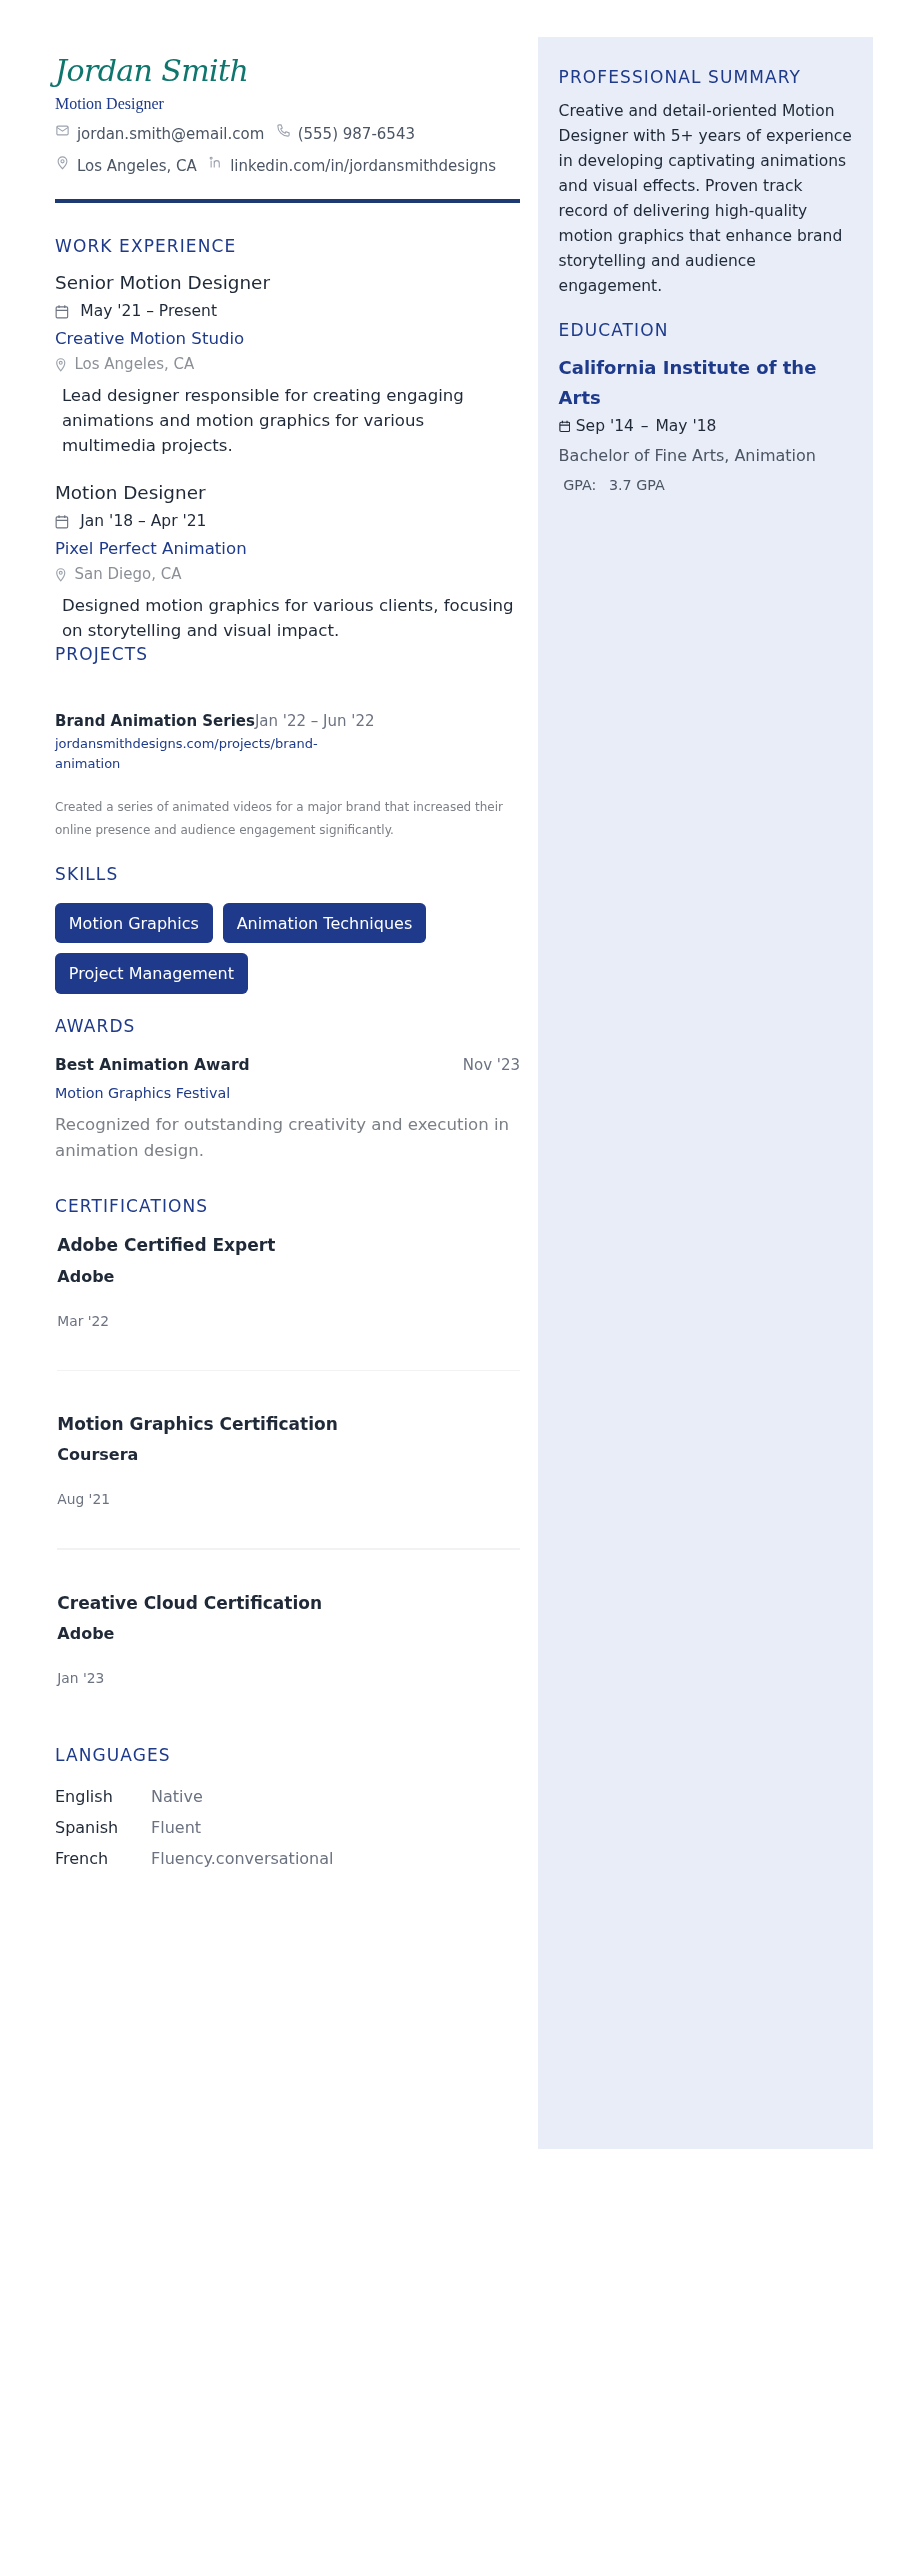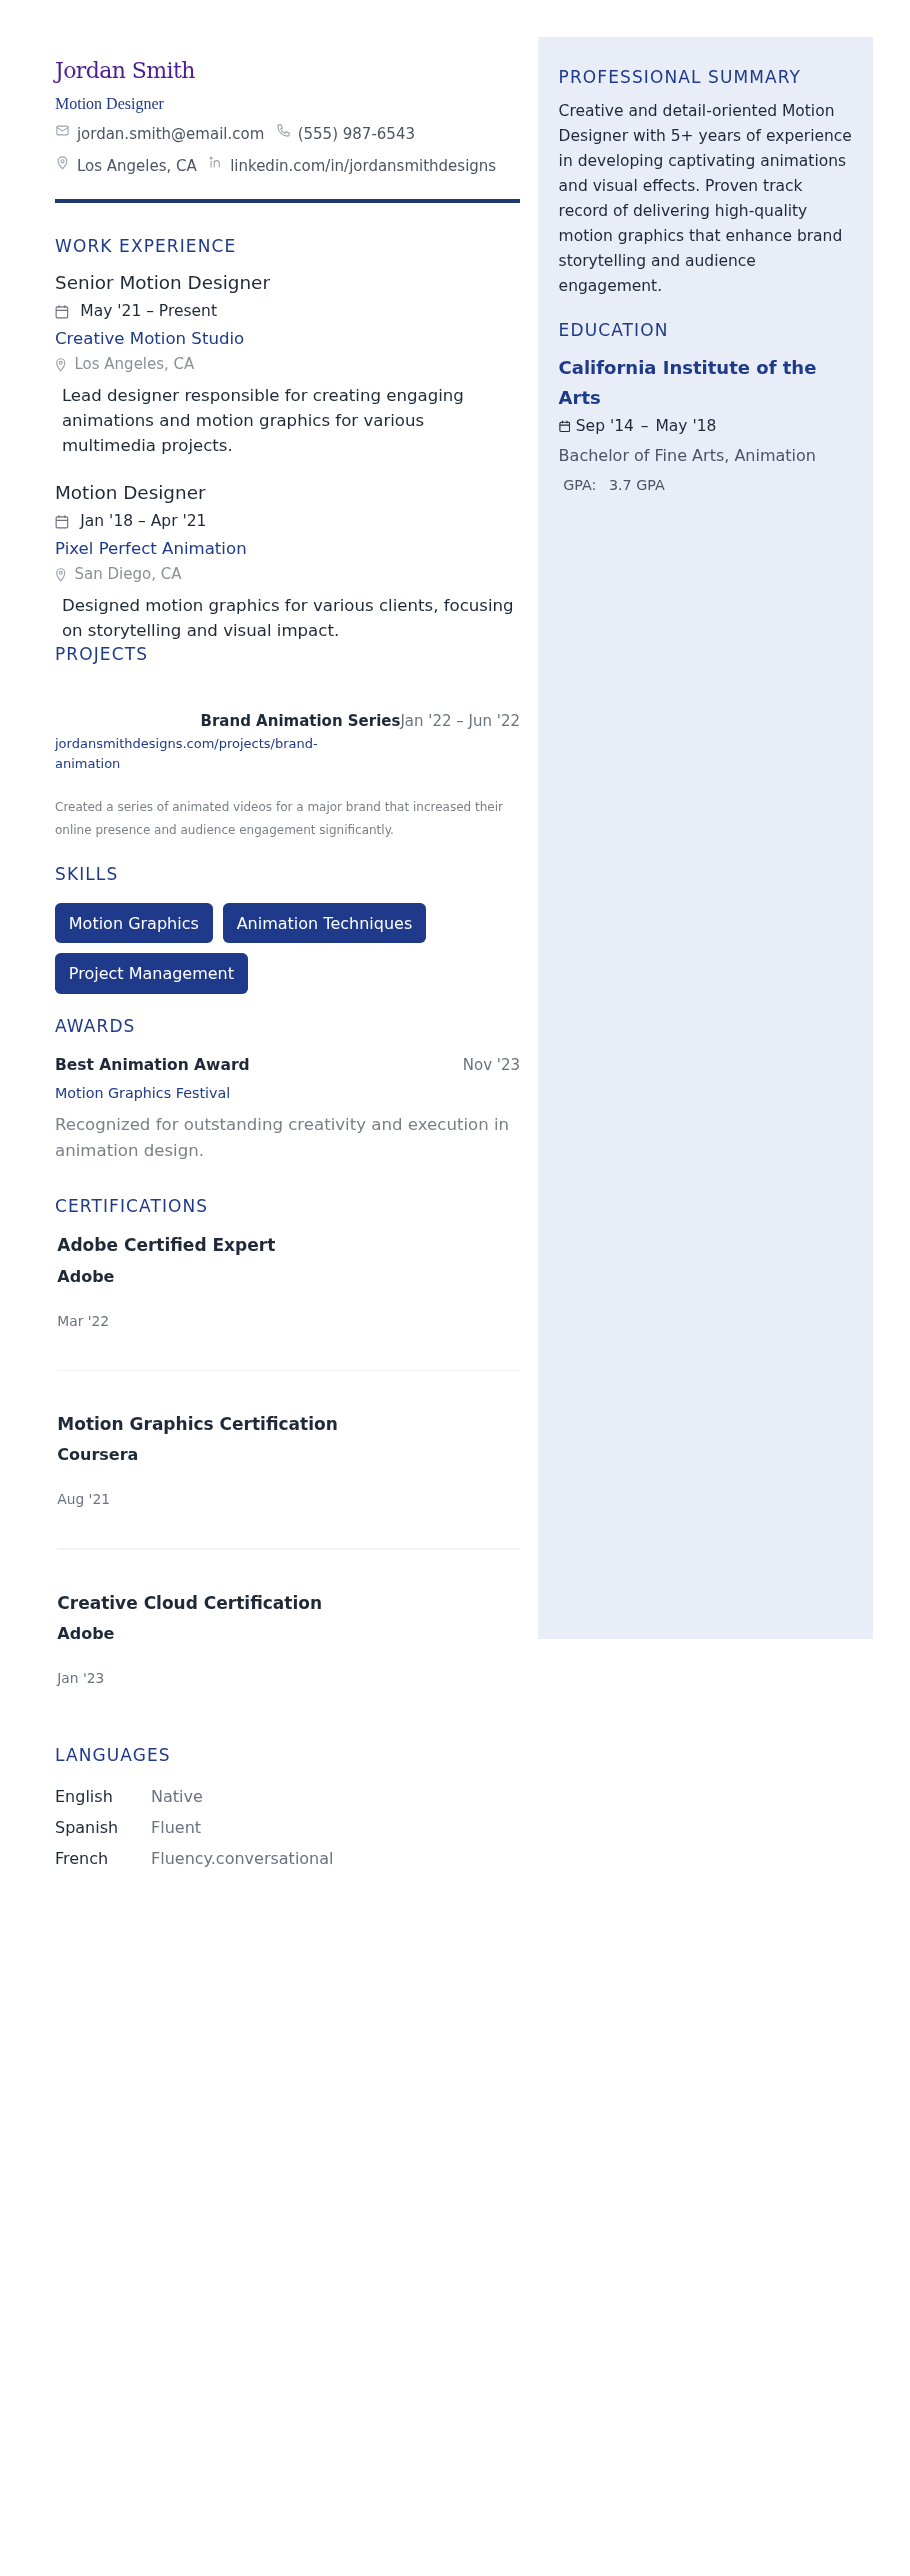--- a/index.html
+++ b/index.html
@@ -1,22 +1,22 @@
 <!DOCTYPE html>
 <html style="font-size:9.2px"><head>
 <meta charset="utf-8">
 <style>
   * { box-sizing: border-box; margin: 0; padding: 0; }
   html, body { width: 911px; height: 2576px; background: #ffffff; }
   body { position: relative; font-family: "DejaVu Sans", sans-serif; color: #1f2937; overflow: hidden; }
 
   .main { position: absolute; left: 55px; top: 37px; width: 465px; }
-  .sidebar { position: absolute; left: 538px; top: 37px; width: 335px; height: 1602px; background: #e8edf8; padding: 17px 20.6px 0 20.6px; }
-
-  .name { font-family: "DejaVu Serif", serif; font-size: 22px; line-height: 40px; color: #4c1d95; margin-top: 13.8px; letter-spacing: -0.6px; }
+  .sidebar { position: absolute; left: 538px; top: 37px; width: 335px; height: 2112px; background: #e8edf8; padding: 17px 20.6px 0 20.6px; }
+
+  .name { font-family: "DejaVu Serif", serif; font-style: italic; font-size: 30px; line-height: 40px; color: #0f766e; margin-top: 13.8px; letter-spacing: -0.6px; }
   .role { font-family: "Liberation Serif", serif; font-size: 16px; color: #1e3a8a; margin-top: 1.1px; line-height: 23px; }
   .contact-row { display: flex; align-items: center; font-size: 15px; color: #4b5563; line-height: 22px; margin-top: 8px; }
   .contact-row + .contact-row { margin-top: 10.3px; }
   .contact-item { display: flex; align-items: flex-start; margin-right: 11.5px; }
   .contact-item svg { width: 15px; height: 15px; margin-right: 6.9px; flex: none; }
   .header-rule { height: 3.4px; background: #1e3a72; margin-top: 22px; width: 465px; }
 
   .section-title { font-size: 17px; font-weight: normal; color: #1e3a8a; letter-spacing: 1.1px; line-height: 23px; text-transform: uppercase; }
   .sec-work { margin-top: 32px; }
 
@@ -25,21 +25,21 @@
   .job-date { display: flex; align-items: center; font-size: 15.5px; color: #1f2937; line-height: 23px; margin-top: 3.4px; }
   .job-date svg { width: 13.8px; height: 15px; margin-right: 11.5px; }
   .job-company { font-size: 16.6px; color: #1e3a8a; line-height: 25px; margin-top: 3.4px; }
   .job-loc { display: flex; align-items: center; font-size: 15px; color: #8b8f96; line-height: 23px; margin-top: 2.3px; }
   .job-loc svg { width: 11.5px; height: 15px; margin-right: 8px; }
   .job-desc { font-size: 16.6px; color: #1f2937; line-height: 25px; padding-left: 6.9px; margin-top: 6.9px; }
   .job + .job { margin-top: 22px; }
 
   .sec-projects { }
   .project { margin-top: 15px; }
-  .proj-head { display: flex; justify-content: flex-end; margin-top: 44px; }
+  .proj-head { display: flex; justify-content: flex-start; margin-top: 44px; }
   .proj-name { font-size: 15px; color: #1f2937; line-height: 22px; font-weight: bold; font-weight: 600; }
   .proj-date { font-size: 15px; color: #6b7280; line-height: 22px; }
   .proj-link { font-size: 13px; color: #1e3a8a; line-height: 19.5px; width: 310px; margin-top: 2.3px; }
   .proj-desc { font-size: 12px; color: #7b7f86; line-height: 23px; margin-top: 23px; }
 
   .sec-skills { margin-top: 20.6px; }
   .chips { display: flex; flex-wrap: wrap; margin-top: 17px; width: 465px; }
   .chip { background: #1f3a8a; color: #ffffff; font-size: 16px; line-height: 23px; padding: 8.6px 13.8px; border-radius: 5.7px; margin-right: 10.3px; margin-bottom: 10.3px; }
 
   .sec-awards { margin-top: 11.5px; }

